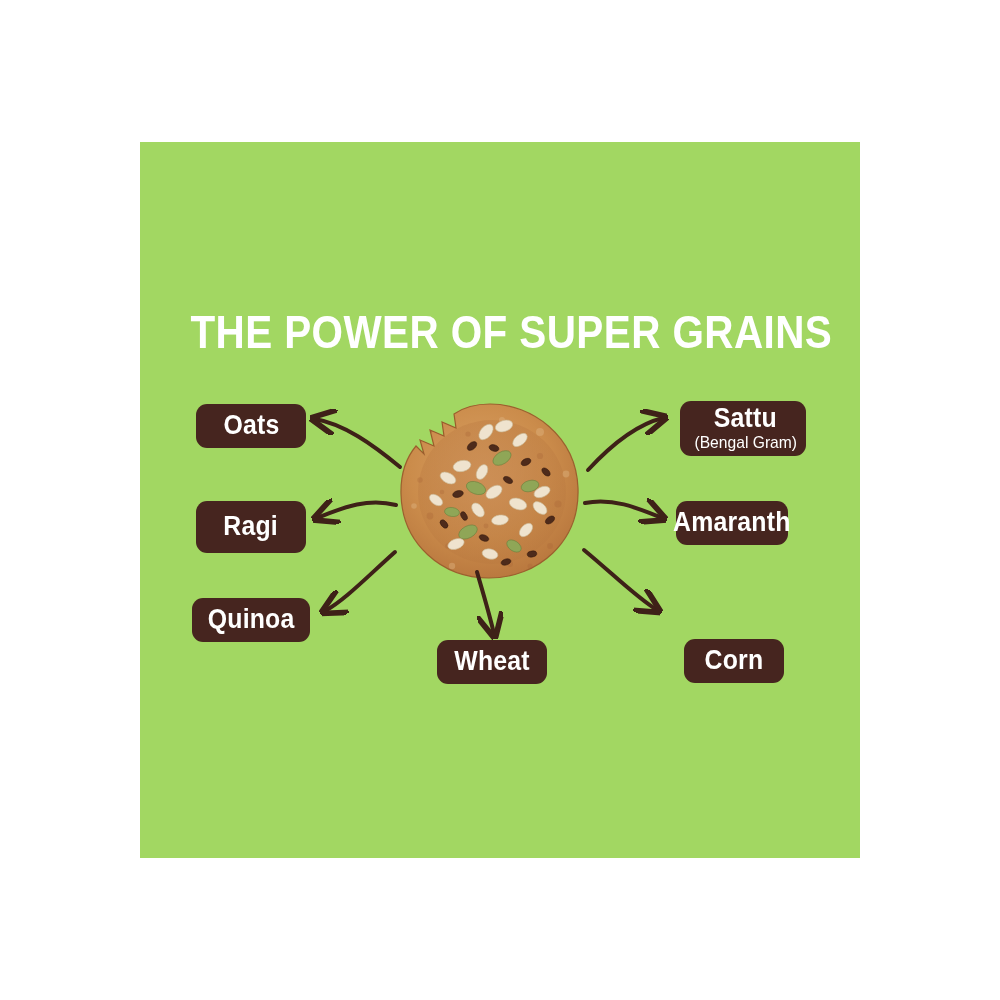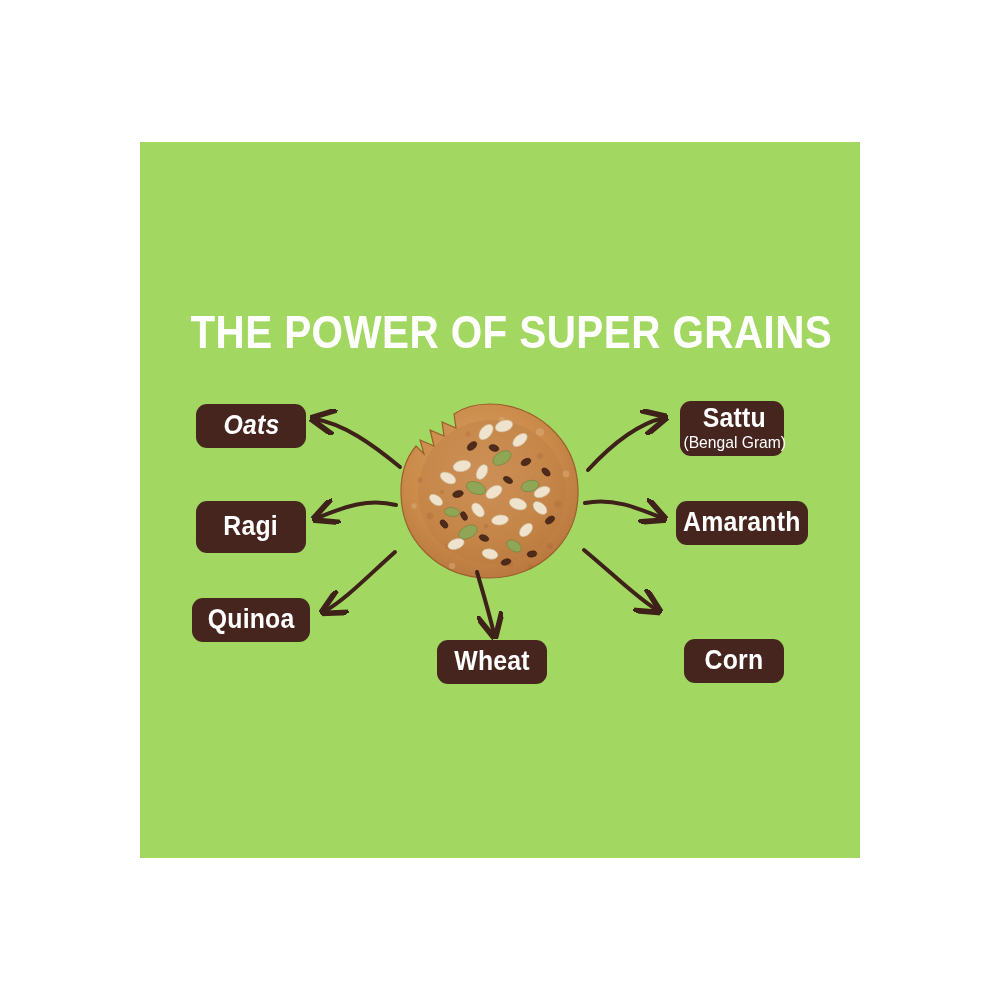--- a/index.html
+++ b/index.html
@@ -63,26 +63,26 @@
     letter-spacing: 0.2px;
   }
   .label .sub {
     font-family: "Liberation Sans Narrow", "Liberation Sans", sans-serif;
     font-weight: 400;
     font-size: 17px;
     transform: scaleX(0.92);
     white-space: nowrap;
     margin-top: 2px;
   }
-  #lbl-oats      { left: 196px; top: 404px; width: 110px; height: 44px; font-style: italic; }
+  #lbl-oats      { left: 196px; top: 404px; width: 110px; height: 44px; }
   #lbl-ragi      { left: 196px; top: 501px; width: 110px; height: 52px; }
   #lbl-quinoa    { left: 192px; top: 598px; width: 118px; height: 44px; }
   #lbl-wheat     { left: 437px; top: 640px; width: 110px; height: 44px; }
-  #lbl-sattu     { left: 680px; top: 401px; width: 104px; height: 55px; padding-left: 21px; }
-  #lbl-amaranth  { left: 676px; top: 501px; width: 132px; height: 44px; }
+  #lbl-sattu     { left: 680px; top: 401px; width: 126px; height: 55px; padding-left: 21px; }
+  #lbl-amaranth  { left: 676px; top: 501px; width: 112px; height: 44px; }
   #lbl-corn      { left: 684px; top: 598px; width: 100px; height: 44px; margin-top: 41px; }
 
   #arrows {
     position: absolute;
     left: 0; top: 0;
     width: 1000px; height: 1000px;
     pointer-events: none;
   }
   #cookie-wrap {
     position: absolute;

